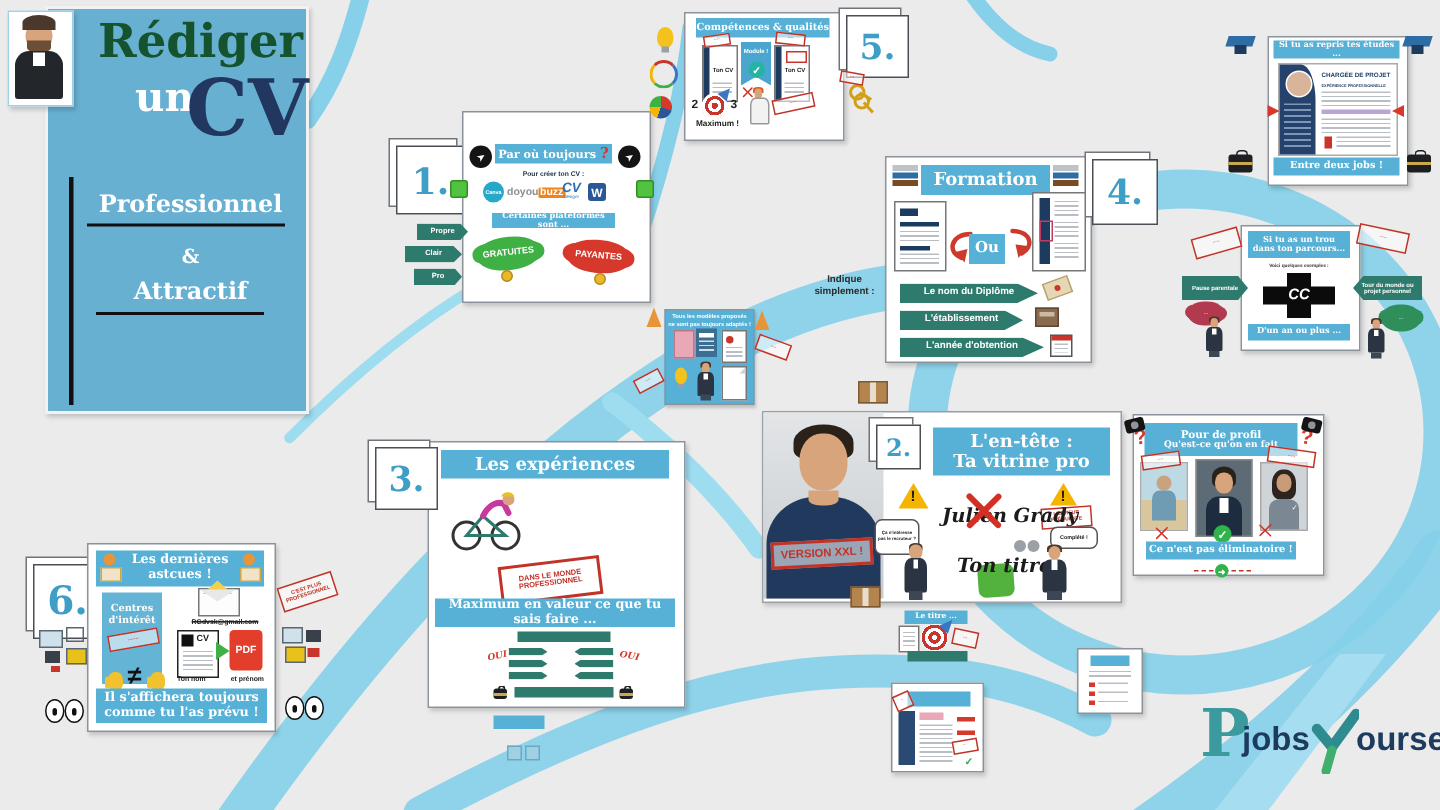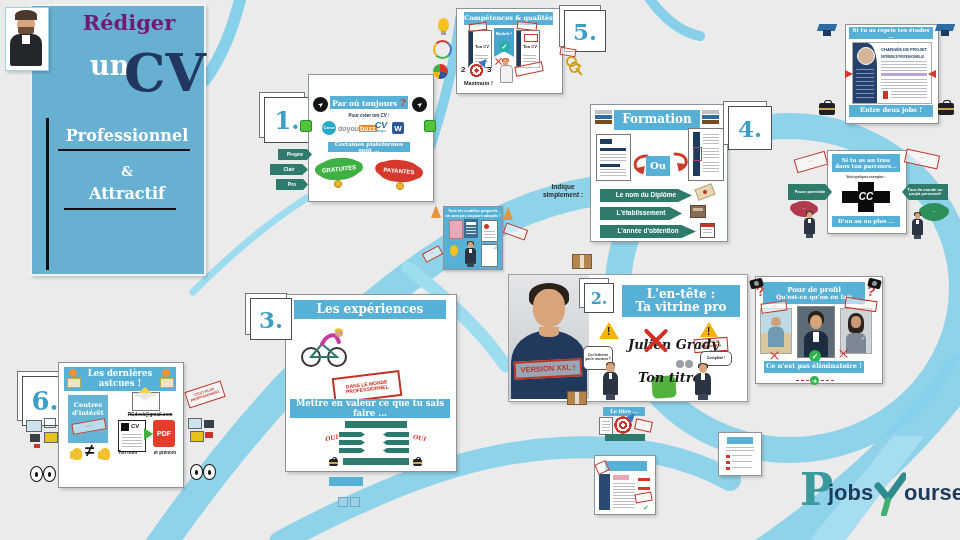--- a/index.html
+++ b/index.html
@@ -78,21 +78,21 @@
       <path d="M243,-12 C233,30 222,56 205,80" stroke-width="12"></path>
       <path d="M320,190 C282,212 238,247 193,292" stroke-width="7" stroke="#9edcf0"></path>
       <path d="M645,-8 C662,18 680,32 700,36" stroke-width="10"></path>
       <path d="M460,18 C455,65 442,112 426,160" stroke-width="10"></path>
       <path d="M408,268 C450,300 482,332 506,366" stroke-width="13" stroke="#9edcf0"></path>
     </g>
     <path d="M806,545 L893,436 L924,436 L842,545 Z" fill="#a7ddf0"></path>
   </svg>
 
   <div class="wcard" style="left:30px;top:4px;width:172px;height:268px;background:#68b0d1;border:2px solid #f2f2f2">
-    <div class="b" style="left:24px;top:4px;width:146px;text-align:center;font-family:'DejaVu Serif',serif;font-weight:bold;color:#701a75;font-size:21px">Rédiger</div>
+    <div class="b" style="left:24px;top:4px;width:146px;text-align:right;font-family:'DejaVu Serif',serif;font-weight:bold;color:#14532d;font-size:31px">Rédiger</div>
     <div class="b" style="left:58px;top:44px;font-family:'DejaVu Serif',serif;font-weight:bold;color:#fff;font-size:27px">un</div>
     <div class="b script" style="left:92px;top:36px;font-size:52px;color:#21375f;font-style:normal">CV</div>
     <div class="b" style="left:14px;top:112px;width:3px;height:152px;background:#111"></div>
     <div class="b" style="left:24px;top:120px;width:142px;text-align:center;font-family:'DejaVu Serif',serif;font-weight:bold;color:#fff;font-size:16px">Professionnel</div>
     <div class="b" style="left:26px;top:143px;width:132px;height:2px;background:#111"></div>
     <div class="b" style="left:24px;top:158px;width:142px;text-align:center;font-family:'DejaVu Serif',serif;font-weight:bold;color:#fff;font-size:13px">&amp;</div>
     <div class="b" style="left:24px;top:178px;width:142px;text-align:center;font-family:'DejaVu Serif',serif;font-weight:bold;color:#fff;font-size:16px">Attractif</div>
     <div class="b" style="left:32px;top:202px;width:112px;height:2px;background:#111"></div>
   </div>
   <div class="wcard" style="left:5px;top:7px;width:42px;height:62px;border:1.5px solid #9fd0e4">
@@ -394,21 +394,21 @@
     <circle cx="39" cy="33" r="9" fill="none" stroke="#333" stroke-width="2"></circle>
     <path d="M13,33 L24,20 L39,33 L28,33 Z" fill="none" stroke="#2e7b6d" stroke-width="2"></path>
     <path d="M24,20 C28,12 34,10 38,12 L41,18" fill="none" stroke="#c73a9b" stroke-width="4" stroke-linecap="round"></path>
     <circle cx="41" cy="9" r="4" fill="#d8a47c"></circle>
     <path d="M36,7 A5,5 0 0 1 45,7 Z" fill="#e8c21a"></path>
   </svg>
   <div class="stamp" style="left:333px;top:374px;width:64px;height:22px;font-size:5px;transform:rotate(-7deg);border-width:2px">
     <span>DANS LE MONDE</span>
       <span>PROFESSIONNEL</span>
   </div>
-  <div class="banner" style="left:290px;top:399px;width:160px;height:19px;font-size:8.5px">Mettre en valeur ce que tu sais faire ...</div>
+  <div class="banner" style="left:290px;top:399px;width:160px;height:19px;font-size:8.5px">Maximum en valeur ce que tu sais faire ...</div>
   <div class="b" style="left:325px;top:420px;width:100px;height:48px">
     <div class="teal" style="left:20px;top:1px;width:62px;height:7px;font-size:3px"></div>
     <div class="b script" style="left:0;top:14px;font-size:6px;color:#d6392c;transform:rotate(-12deg)">OUI</div>
     <div class="teal ar" style="left:14px;top:12px;width:26px;height:5px"></div>
     <div class="teal ar" style="left:14px;top:20px;width:26px;height:5px"></div>
     <div class="teal ar" style="left:14px;top:28px;width:26px;height:5px"></div>
     <div class="teal al" style="left:58px;top:12px;width:26px;height:5px"></div>
     <div class="teal al" style="left:58px;top:20px;width:26px;height:5px"></div>
     <div class="teal al" style="left:58px;top:28px;width:26px;height:5px"></div>
     <div class="b script" style="left:88px;top:14px;font-size:6px;color:#d6392c;transform:rotate(10deg)">OUI</div>
@@ -427,21 +427,21 @@
       <span>astcues !</span>
   </div>
   <div class="b" style="left:67px;top:369px;width:12px;height:18px">
     <div class="b" style="left:2px;top:0;width:8px;height:8px;background:#e8953a;border-radius:50%"></div>
     <div class="b" style="left:0;top:9px;width:12px;height:8px;background:#f2e3c8;border:1px solid #caa84c"></div>
   </div>
   <div class="b" style="left:160px;top:369px;width:12px;height:18px">
     <div class="b" style="left:2px;top:0;width:8px;height:8px;background:#e8953a;border-radius:50%"></div>
     <div class="b" style="left:0;top:9px;width:12px;height:8px;background:#f2e3c8;border:1px solid #caa84c"></div>
   </div>
-  <div class="b" style="left:68px;top:395px;width:40px;height:48px;background:#64b4d6;color:#fff;text-align:center;font-weight:bold;font-family:'DejaVu Serif',serif;font-size:6.5px;padding-top:6px;box-sizing:border-box">
+  <div class="b" style="left:68px;top:395px;width:40px;height:61px;background:#64b4d6;color:#fff;text-align:center;font-weight:bold;font-family:'DejaVu Serif',serif;font-size:6.5px;padding-top:6px;box-sizing:border-box">
     <span>Centres</span><br><span>d'intérêt</span>
     <div class="stamp" style="left:4px;top:26px;width:32px;height:9px;font-size:3px;transform:rotate(-10deg)">·······</div>
   </div>
   <div class="b" style="left:132px;top:392px;width:26px;height:17px;background:#fdfdfd;border:1px solid #777">
     <div class="b" style="left:2px;top:-6px;width:0;height:0;border-left:10px solid transparent;border-right:10px solid transparent;border-bottom:9px solid #f5d04b"></div>
     <div class="b" style="left:0;top:0;width:0;height:0;border-left:12px solid transparent;border-right:12px solid transparent;border-top:8px solid #e8e8e8"></div>
   </div>
   <div class="b" style="left:124px;top:412px;width:52px;text-align:center;font-size:4.6px;font-weight:bold;color:#222;text-decoration:line-through">RGdvsk@gmail.com</div>
   <div class="doc" style="left:118px;top:420px;width:26px;height:30px;border-color:#222">
     <div class="b" style="left:2px;top:2px;width:8px;height:8px;background:#111"></div>
@@ -450,20 +450,24 @@
   </div>
   <div class="b" style="left:144px;top:428px;width:0;height:0;border-top:6px solid transparent;border-bottom:6px solid transparent;border-left:9px solid #3fb044"></div>
   <div class="b" style="left:153px;top:420px;width:22px;height:27px;background:#e33e2b;border-radius:3px;color:#fff;display:flex;align-items:center;justify-content:center;font-weight:bold;font-size:7px">PDF</div>
   <div class="b" style="left:118px;top:450px;width:58px;font-size:4.6px;font-weight:bold;color:#222;display:flex;justify-content:space-between">
     <span>Ton nom</span>
       <span>et prénom</span>
   </div>
   <div class="thumb" style="left:72px;top:448px;width:10px;height:12px"></div>
   <div class="b" style="left:85px;top:441px;font-size:17px;font-weight:bold;color:#111">≠</div>
   <div class="thumb" style="left:100px;top:448px;width:10px;height:12px"></div>
+  <div class="banner" style="left:64px;top:459px;width:114px;height:23px;font-size:8.5px">
+    <span>Il s'affichera toujours</span>
+      <span>comme tu l'as prévu !</span>
+  </div>
   <div class="stamp" style="left:186px;top:386px;width:36px;height:15px;font-size:3.6px;transform:rotate(-18deg)">
     <span>C'est plus</span>
       <span>professionnel</span>
   </div>
   <div class="b" style="left:26px;top:418px;width:32px;height:30px">
     <div class="b" style="left:0;top:2px;width:14px;height:10px;border:1.5px solid #5b6770;background:#cfe2ec"></div>
     <div class="b" style="left:18px;top:0;width:10px;height:8px;border:1.5px solid #5b6770"></div>
     <div class="b" style="left:4px;top:16px;width:10px;height:8px;background:#38414a"></div>
     <div class="b" style="left:18px;top:14px;width:12px;height:9px;border:1.5px solid #5b6770;background:#e8c21a"></div>
     <div class="b" style="left:8px;top:26px;width:6px;height:4px;background:#c9352a"></div>

